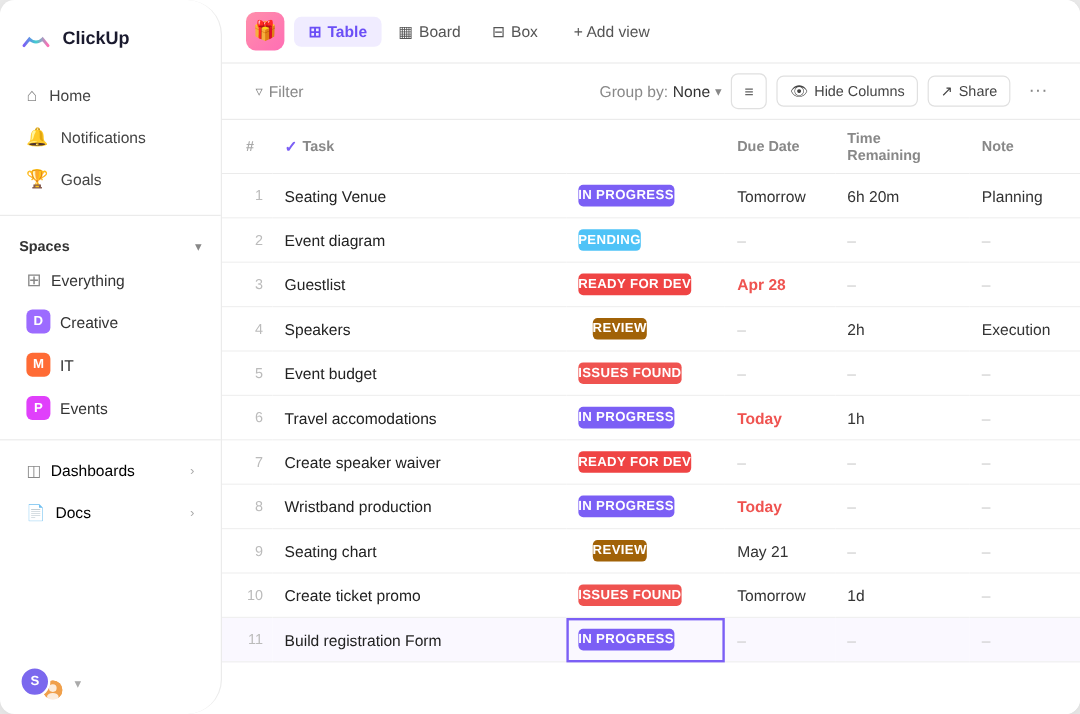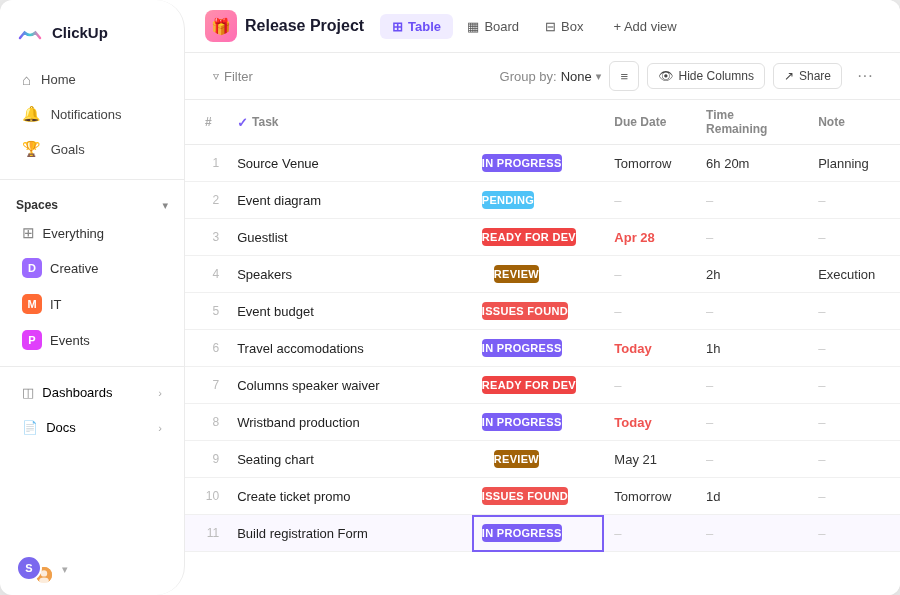--- a/index.html
+++ b/index.html
@@ -434,21 +434,20 @@
         </div>
       </div>
       <span class="user-chevron">▾</span>
     </div>
   </div>
 
   <div class="main">
 
     <div class="topbar">
       <div class="project-icon">🎁</div>
-      <span class="project-title">Release Project</span>
       <div class="view-tabs">
         <div class="view-tab active">
           <span class="tab-icon">⊞</span>
           <span>Table</span>
         </div>
         <div class="view-tab">
           <span class="tab-icon">▦</span>
           <span>Board</span>
         </div>
         <div class="view-tab">
@@ -507,21 +506,21 @@
               <span>Time Remaining</span>
             </th>
             <th class="note-col">
               <span>Note</span>
             </th>
           </tr>
         </thead>
         <tbody id="table-body">
         <tr>
       <td>1</td>
-      <td class="task-name">Source Venue</td>
+      <td class="task-name">Seating Venue</td>
       <td>
         <span class="status-badge badge-in-progress">IN PROGRESS</span>
       </td>
       <td class="due-normal">Tomorrow</td>
       <td class="">6h 20m</td>
       <td class="">Planning</td>
     </tr>
             <tr>
       <td>2</td>
       <td class="task-name">Event diagram</td>
@@ -567,21 +566,21 @@
       <td class="task-name">Travel accomodations</td>
       <td>
         <span class="status-badge badge-in-progress">IN PROGRESS</span>
       </td>
       <td class="due-today">Today</td>
       <td class="">1h</td>
       <td class="dash">–</td>
     </tr>
             <tr>
       <td>7</td>
-      <td class="task-name">Columns speaker waiver</td>
+      <td class="task-name">Create speaker waiver</td>
       <td>
         <span class="status-badge badge-ready-for-dev">READY FOR DEV</span>
       </td>
       <td class="dash">–</td>
       <td class="dash">–</td>
       <td class="dash">–</td>
     </tr>
             <tr>
       <td>8</td>
       <td class="task-name">Wristband production</td>

